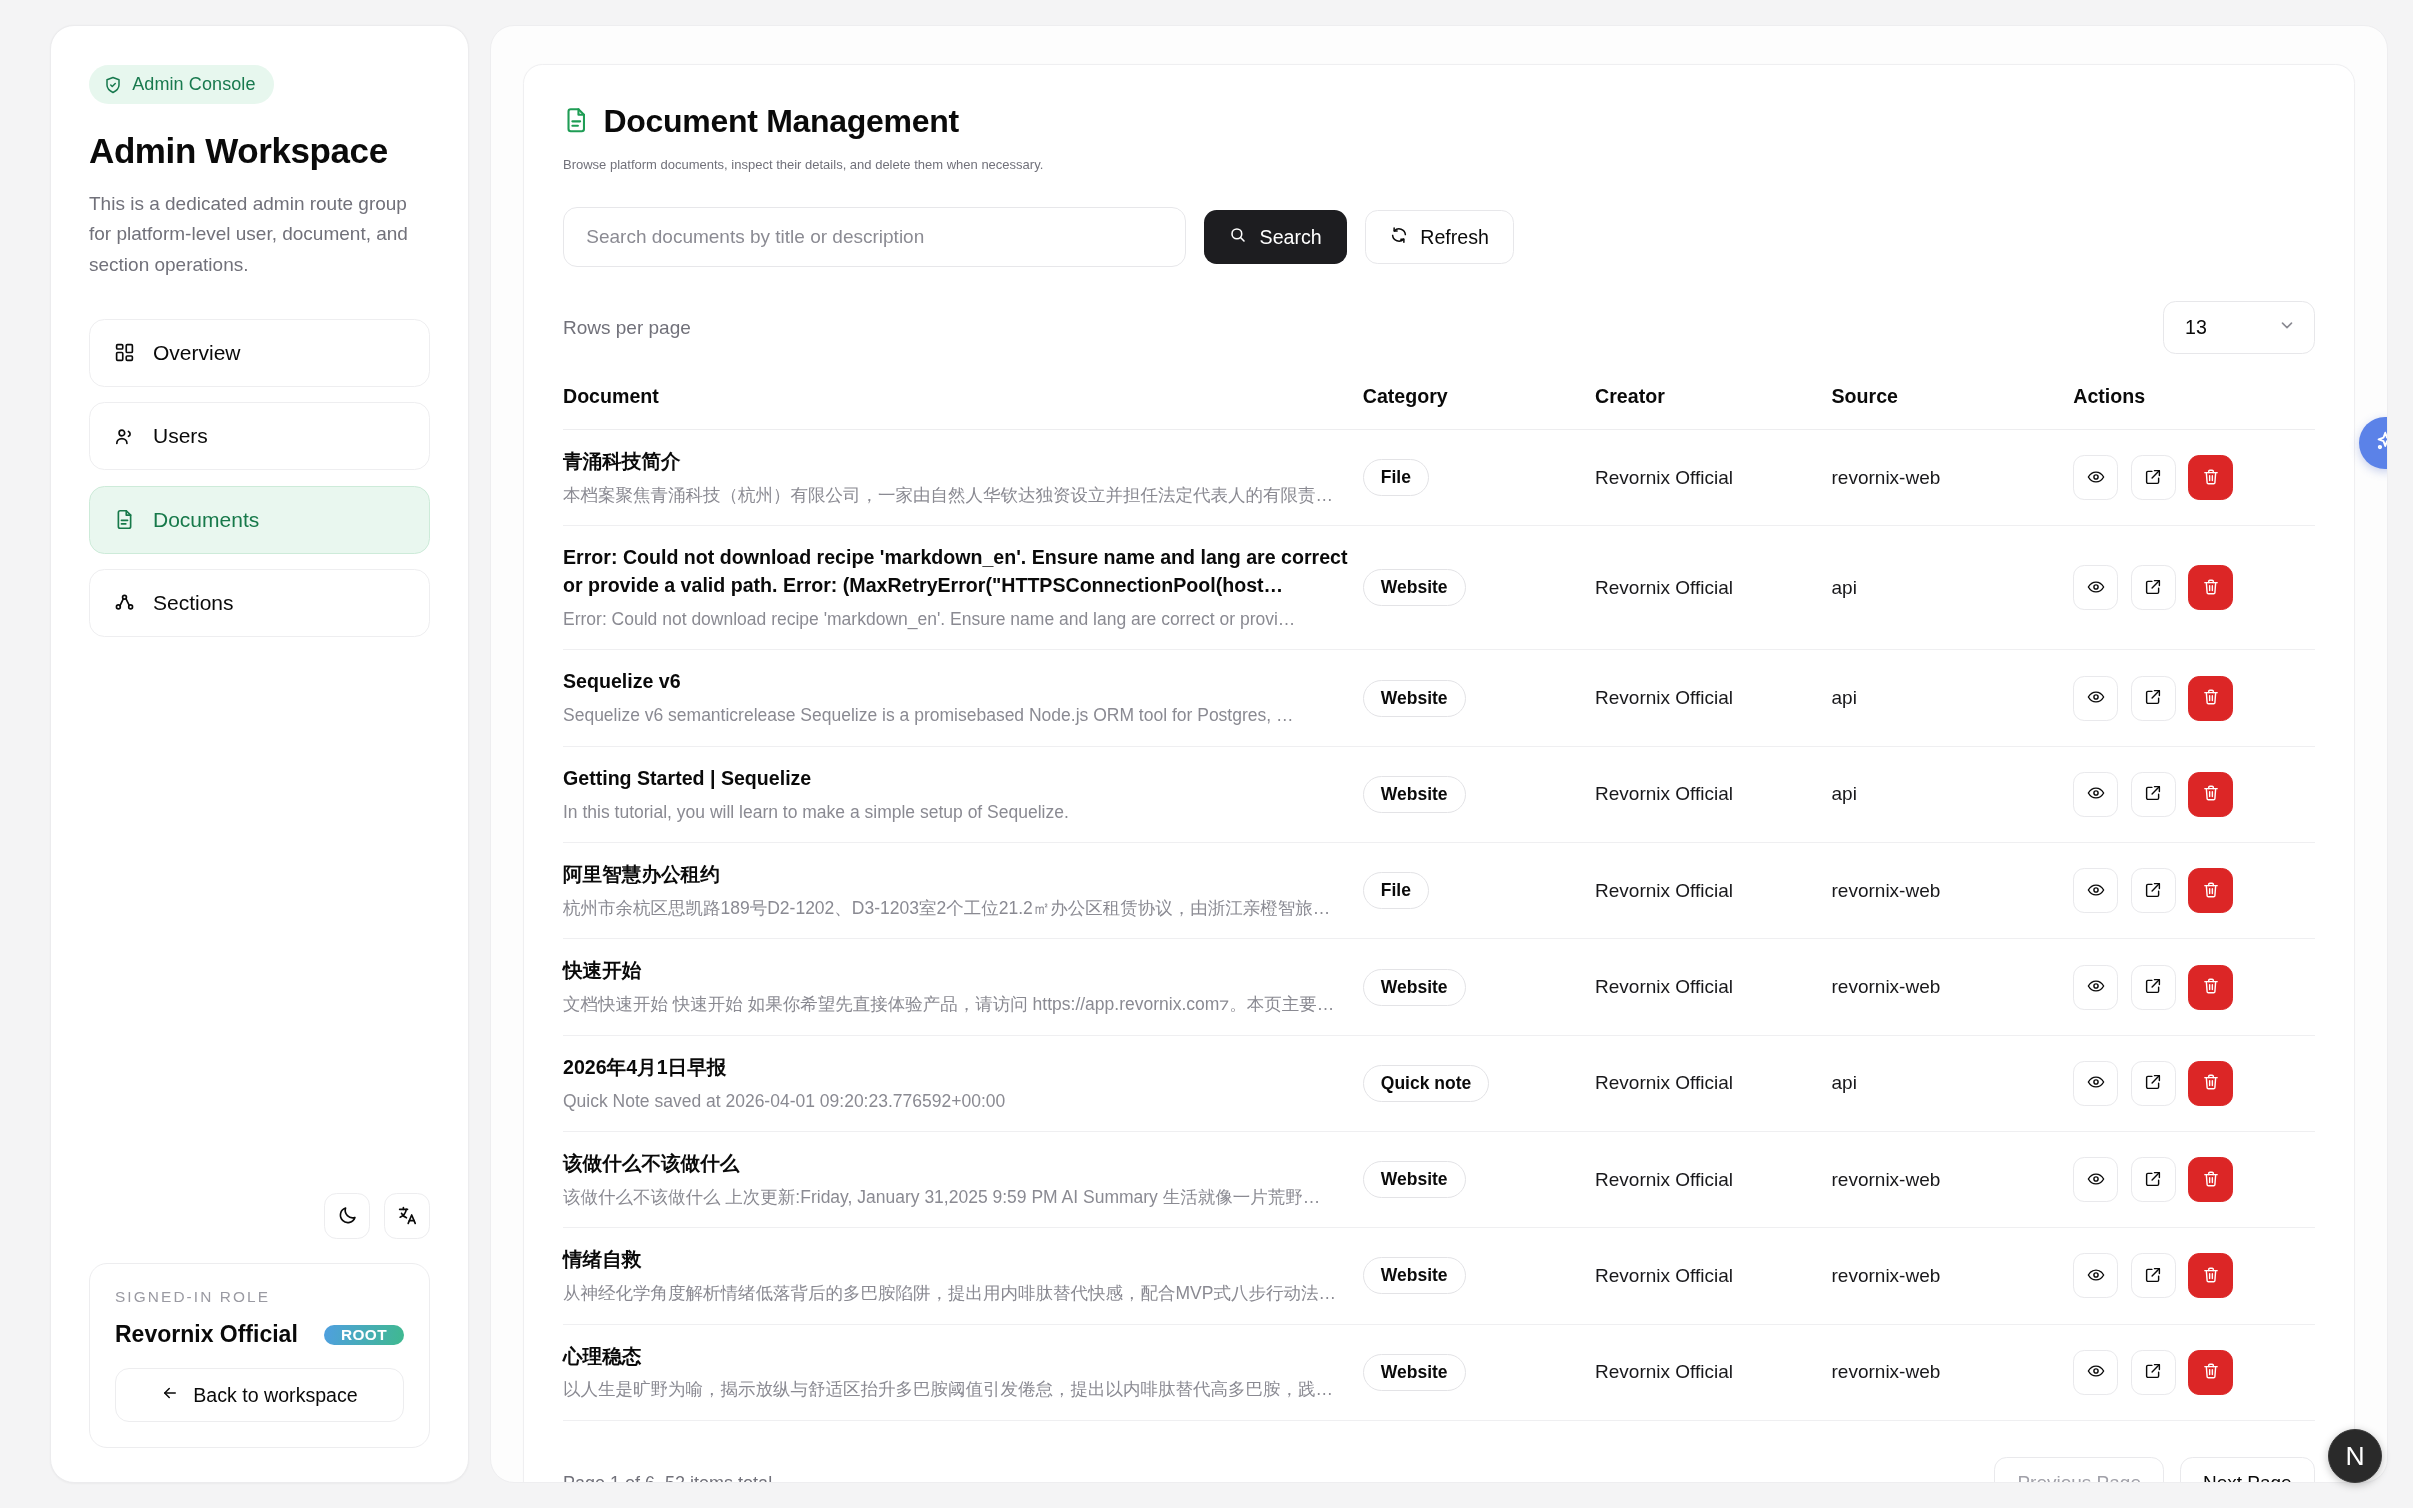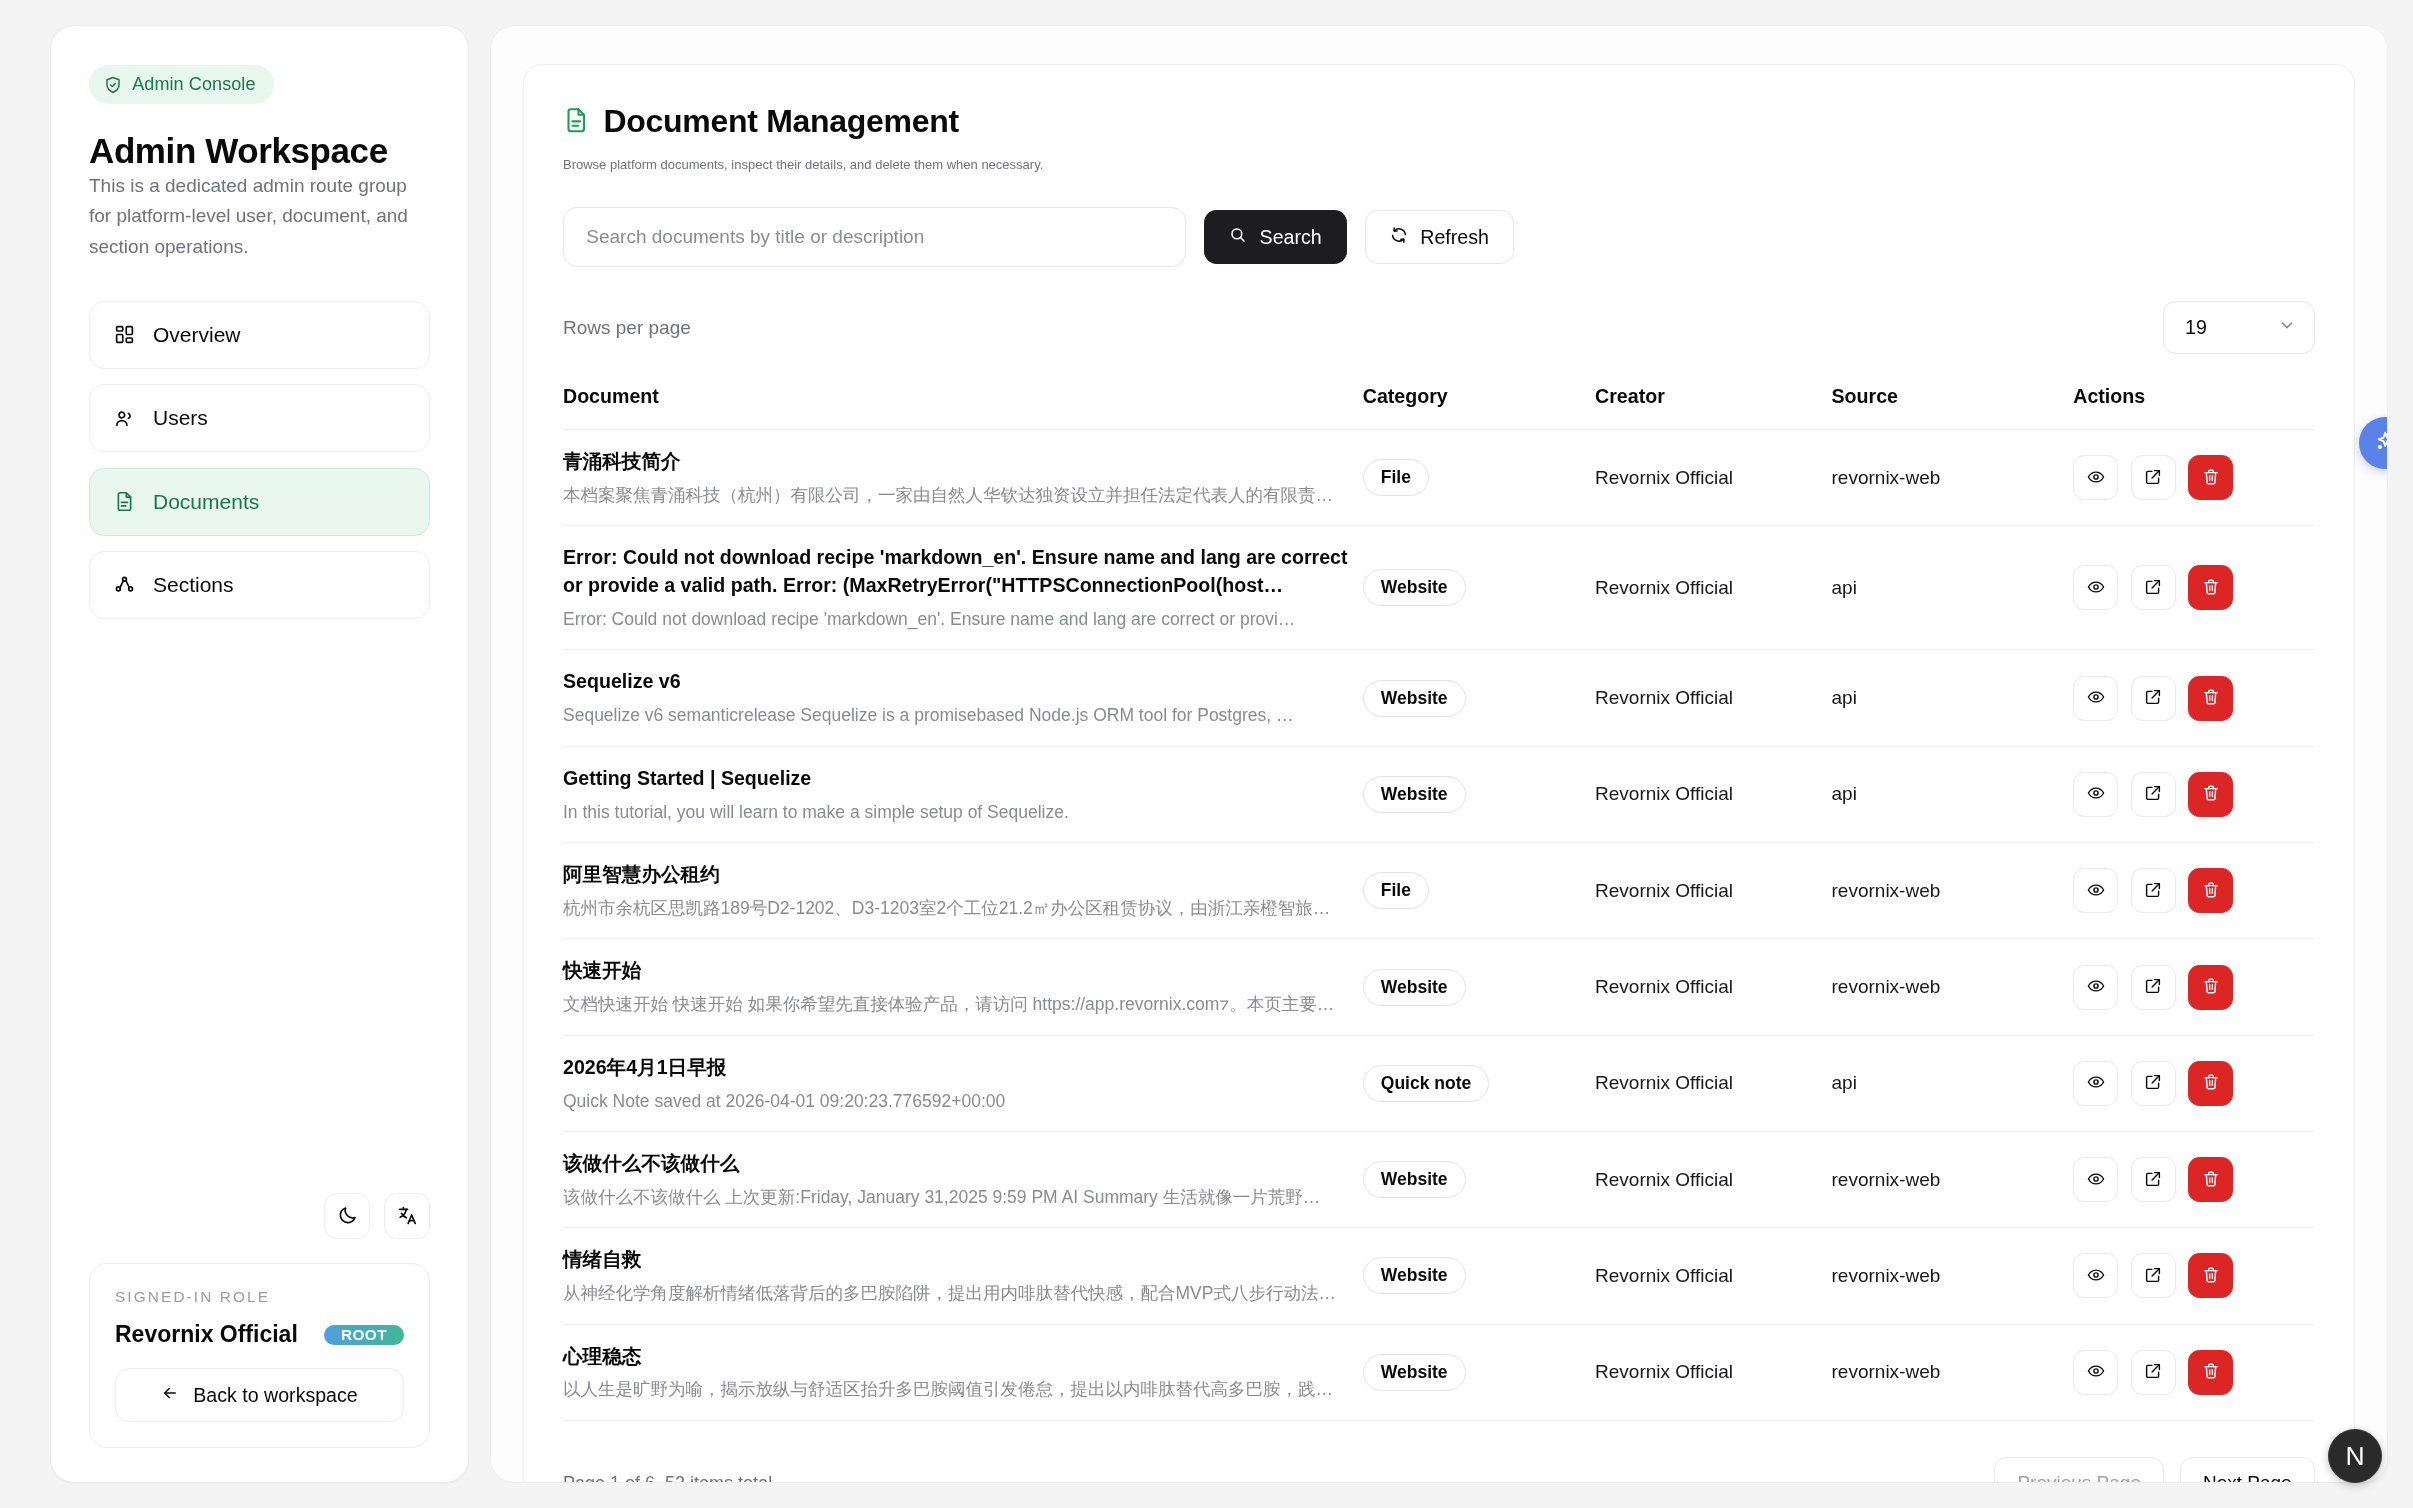--- a/index.html
+++ b/index.html
@@ -31,20 +31,21 @@
     font-size: 18px; font-weight: 500;
     letter-spacing: 0.1px;
   }
   .admin-chip svg { display:block; }
   .ws-title {
     margin-top: 26.5px;
     font-size: 35px; font-weight: 700; color: #0a0a0a;
     letter-spacing: -0.4px;
   }
   .ws-desc {
+    margin-top: 18px;
     font-size: 19px; line-height: 1.62; color: #71717a;
   }
   .nav { margin-top: 38px; display: flex; flex-direction: column; gap: 15.4px; }
   .nav-item {
     display: flex; align-items: center; gap: 18px;
     height: 68px; padding: 0 24px;
     border: 0.7px solid #eeeef0; border-radius: 15.4px;
     background: #ffffff; color: #0a0a0a;
     font-size: 21px; font-weight: 400;
     cursor: pointer;
@@ -358,21 +359,21 @@
                 <path d="M18.5 21.5v-4h-4"></path>
             </svg>
           </span>
           <span>Refresh</span>
         </button>
       </div>
 
       <div class="rpp-row">
         <span class="rpp-label">Rows per page</span>
         <div class="rpp-select">
-          <span>19</span>
+          <span>13</span>
           <span>
             <svg width="18" height="18" viewBox="0 0 24 24" fill="none" stroke="#8a8a92" stroke-width="2.1" stroke-linecap="round" stroke-linejoin="round">
               <path d="M6 9.5l6 6 6-6"></path>
             </svg>
           </span>
         </div>
       </div>
 
       <table>
         <colgroup>

